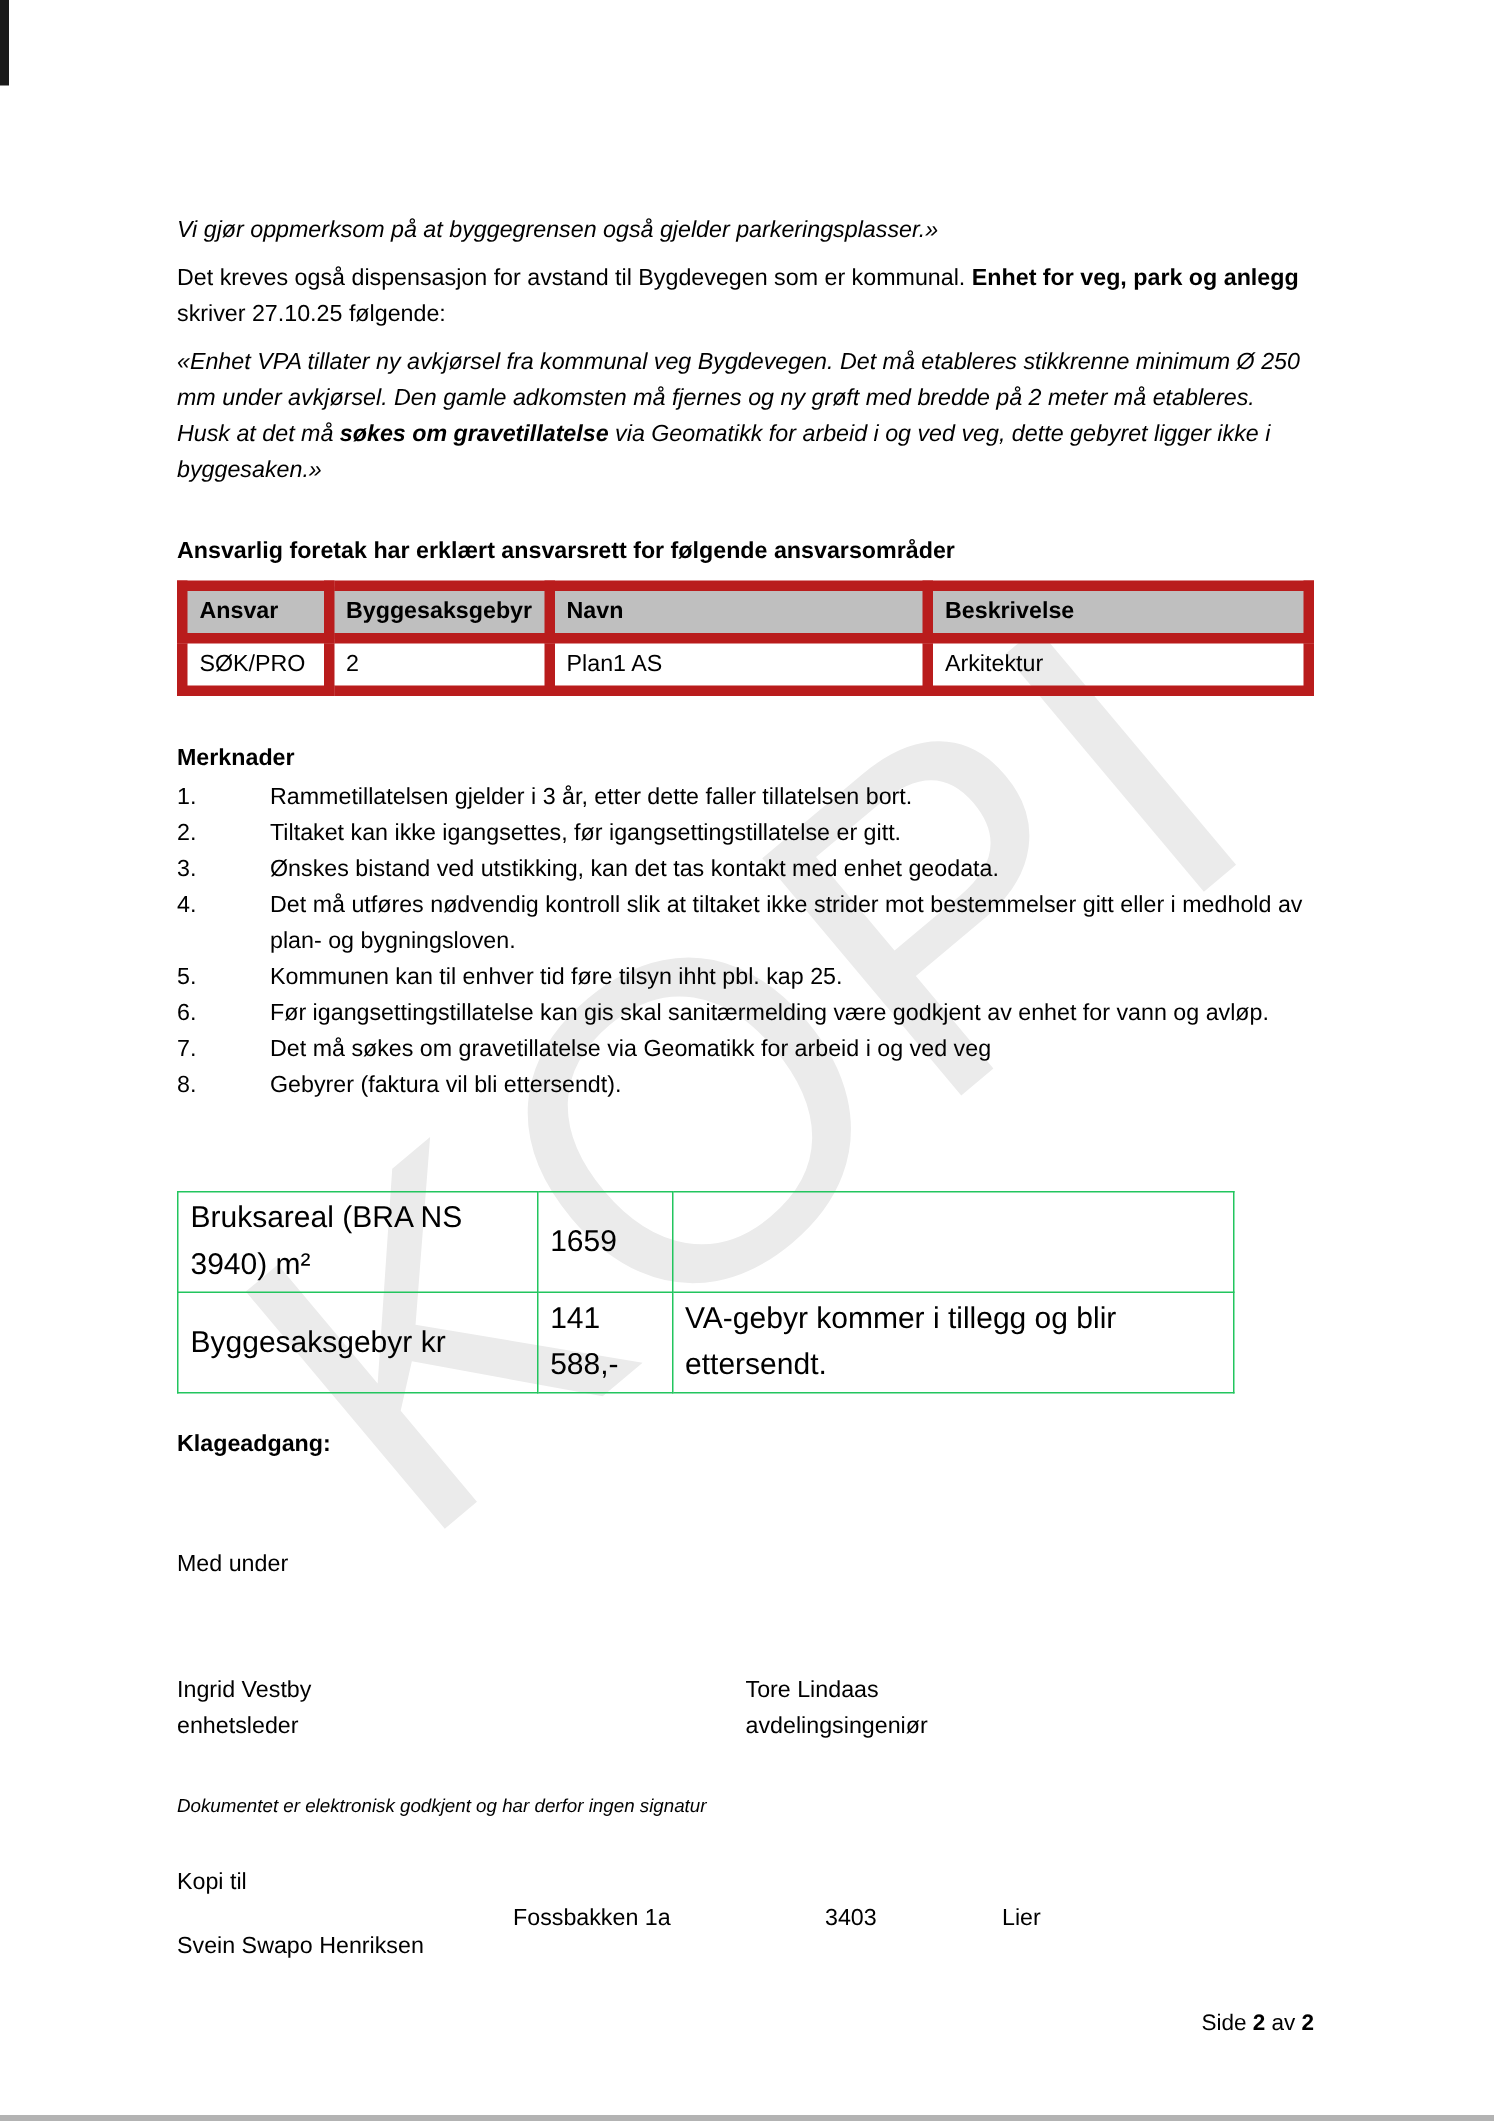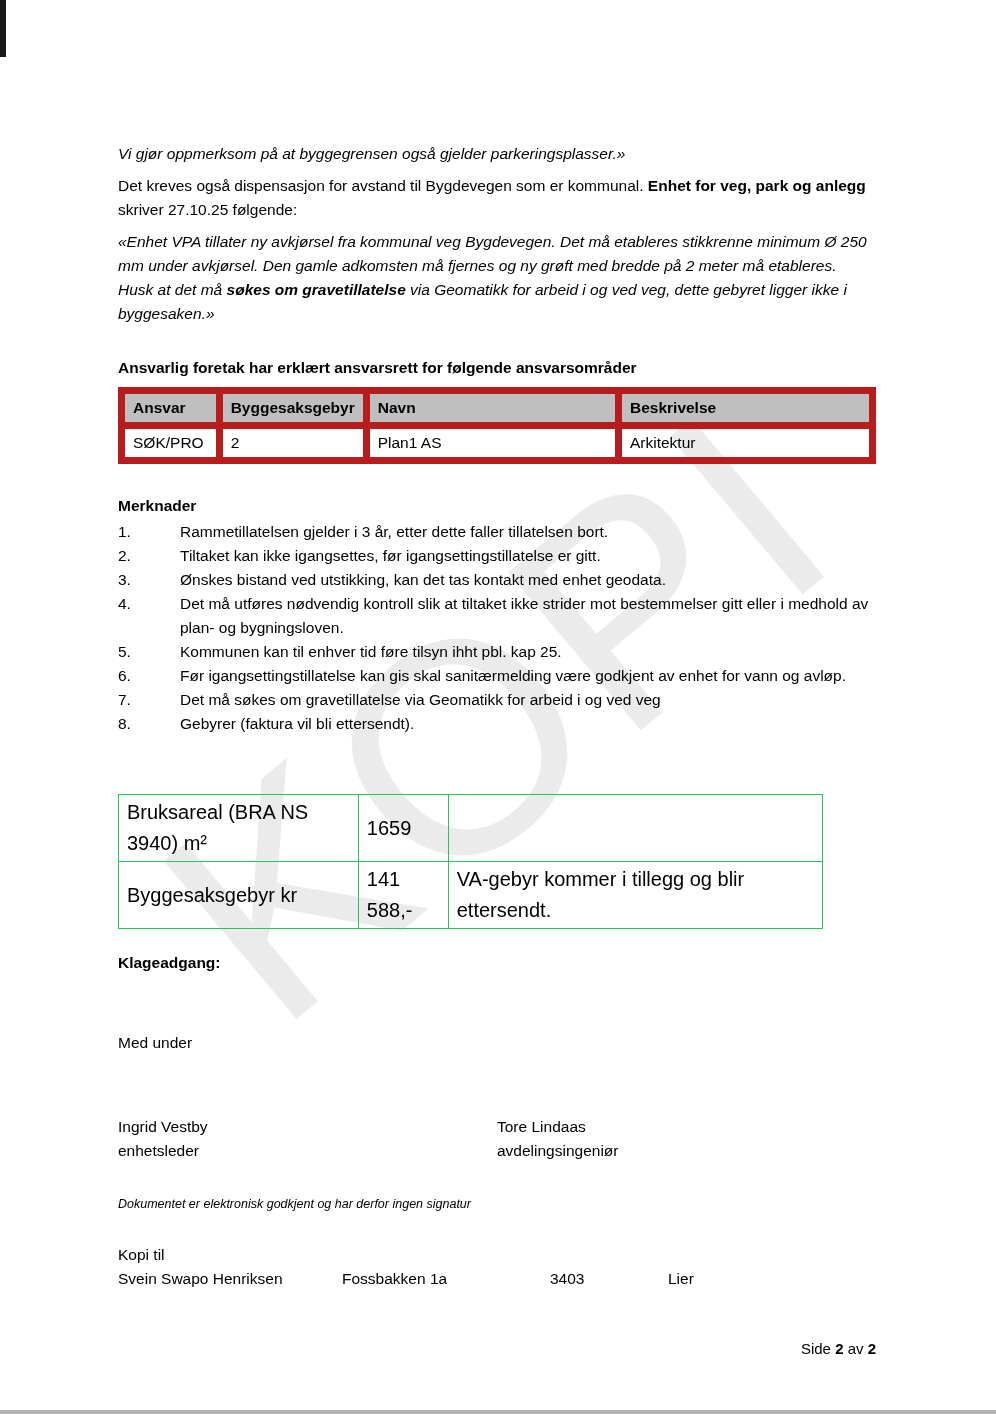--- a/index.html
+++ b/index.html
@@ -75,21 +75,21 @@
   .med-hilsen { margin-top:56px; }
 
   .sig-row { display:flex; margin-top:60px; }
   .sig-col-left { width:379px; flex:0 0 379px; }
   .sig-col-right { flex:1; }
 
   .e-sign-note { margin-top:32px; font-size:12.5px; font-style:italic; }
 
   .kopi-block { margin-top:28px; }
   .kopi-row { display:flex; }
-  .kopi-c1 { width:224px; flex:0 0 224px; }
+  .kopi-c1 { width:224px; flex:0 0 224px;margin-top:19px; }
   .kopi-c2 { width:208px; flex:0 0 208px; }
   .kopi-c3 { width:118px; flex:0 0 118px; }
 
   .page-footer {
     position:absolute;
     right:120px; top:1337px;
     font-size:15px;
     z-index:1;
   }
   .edge-mark {

